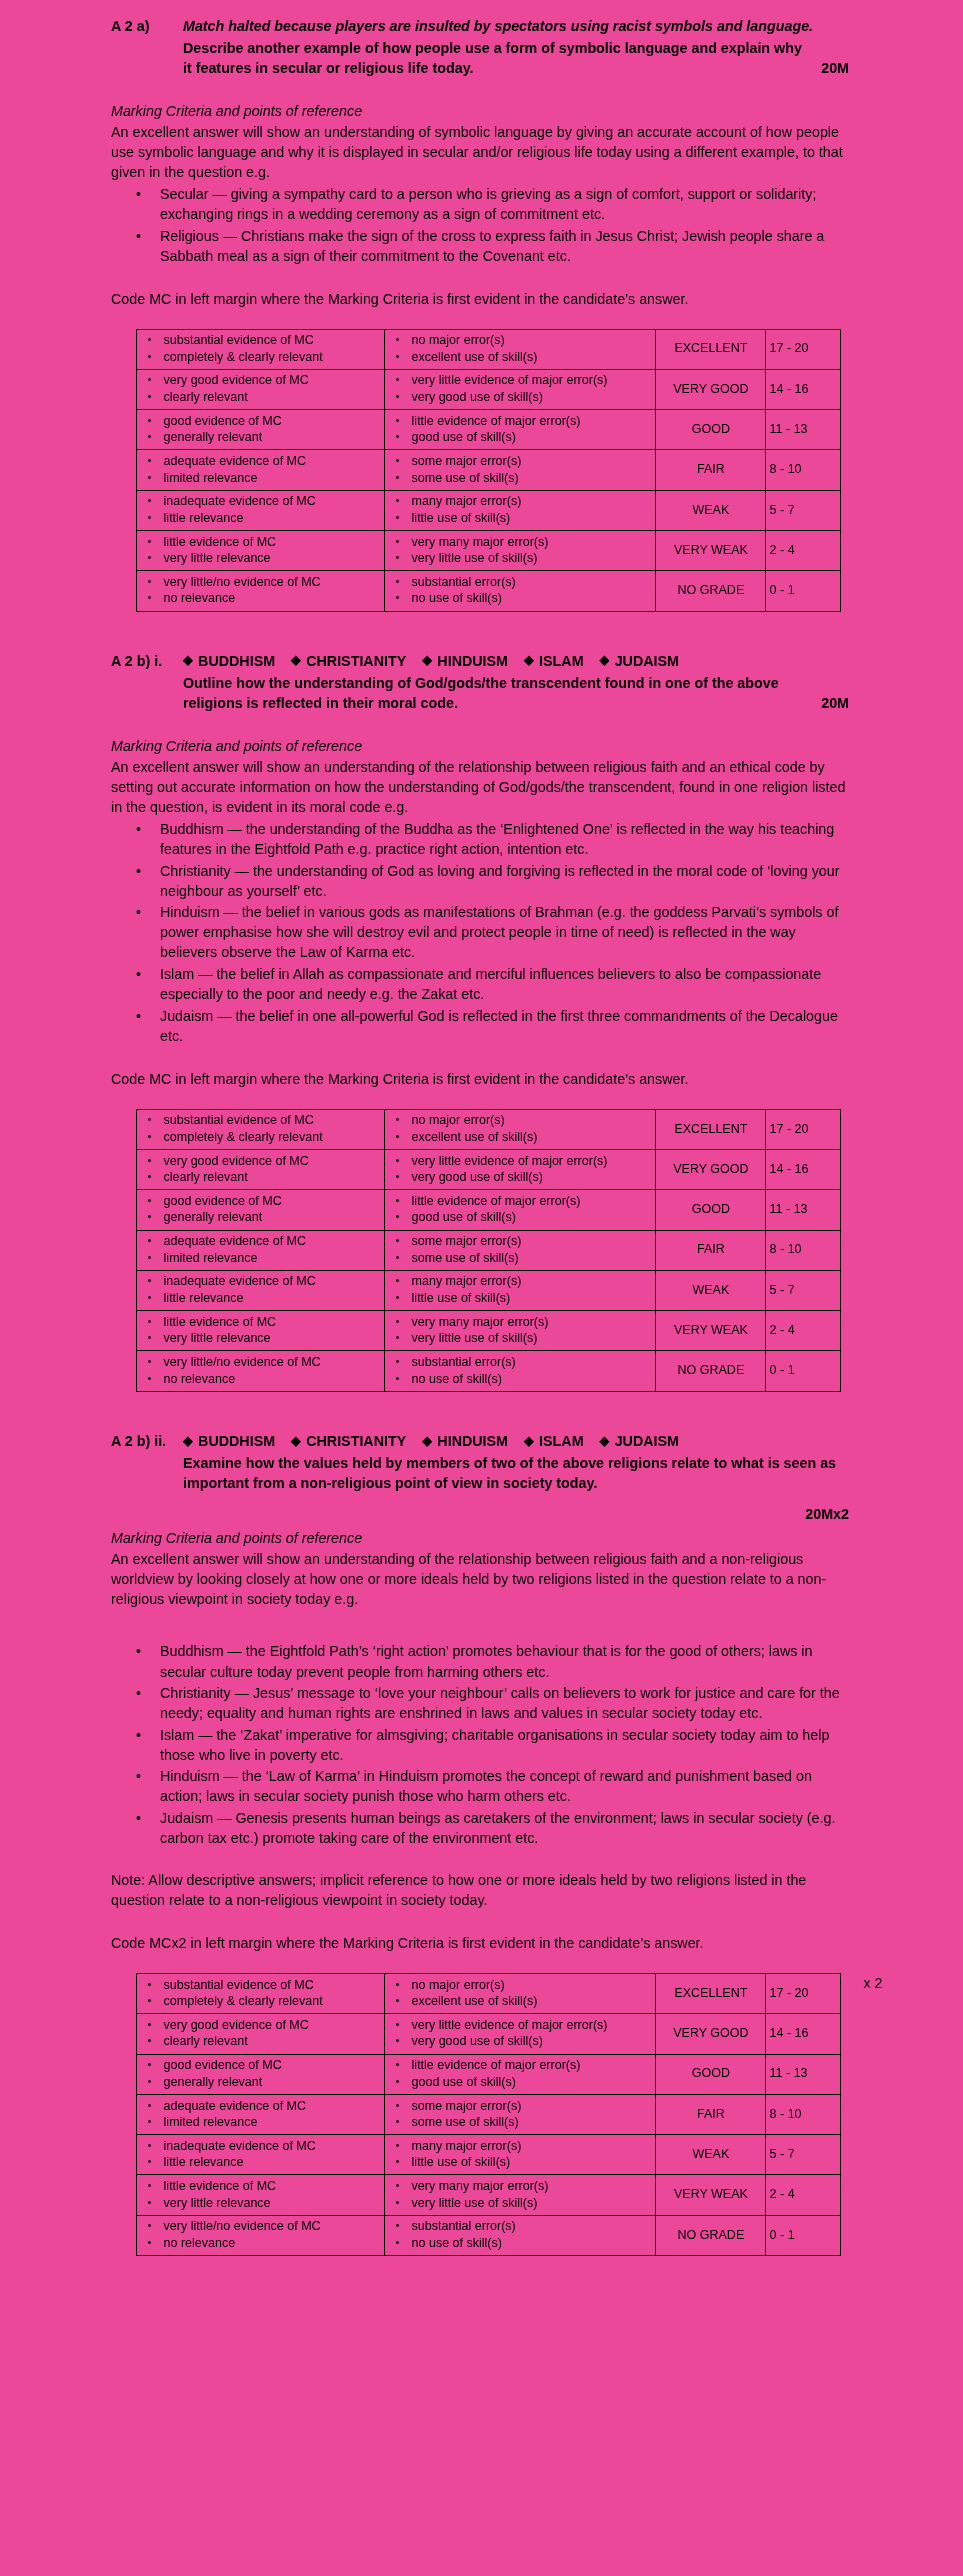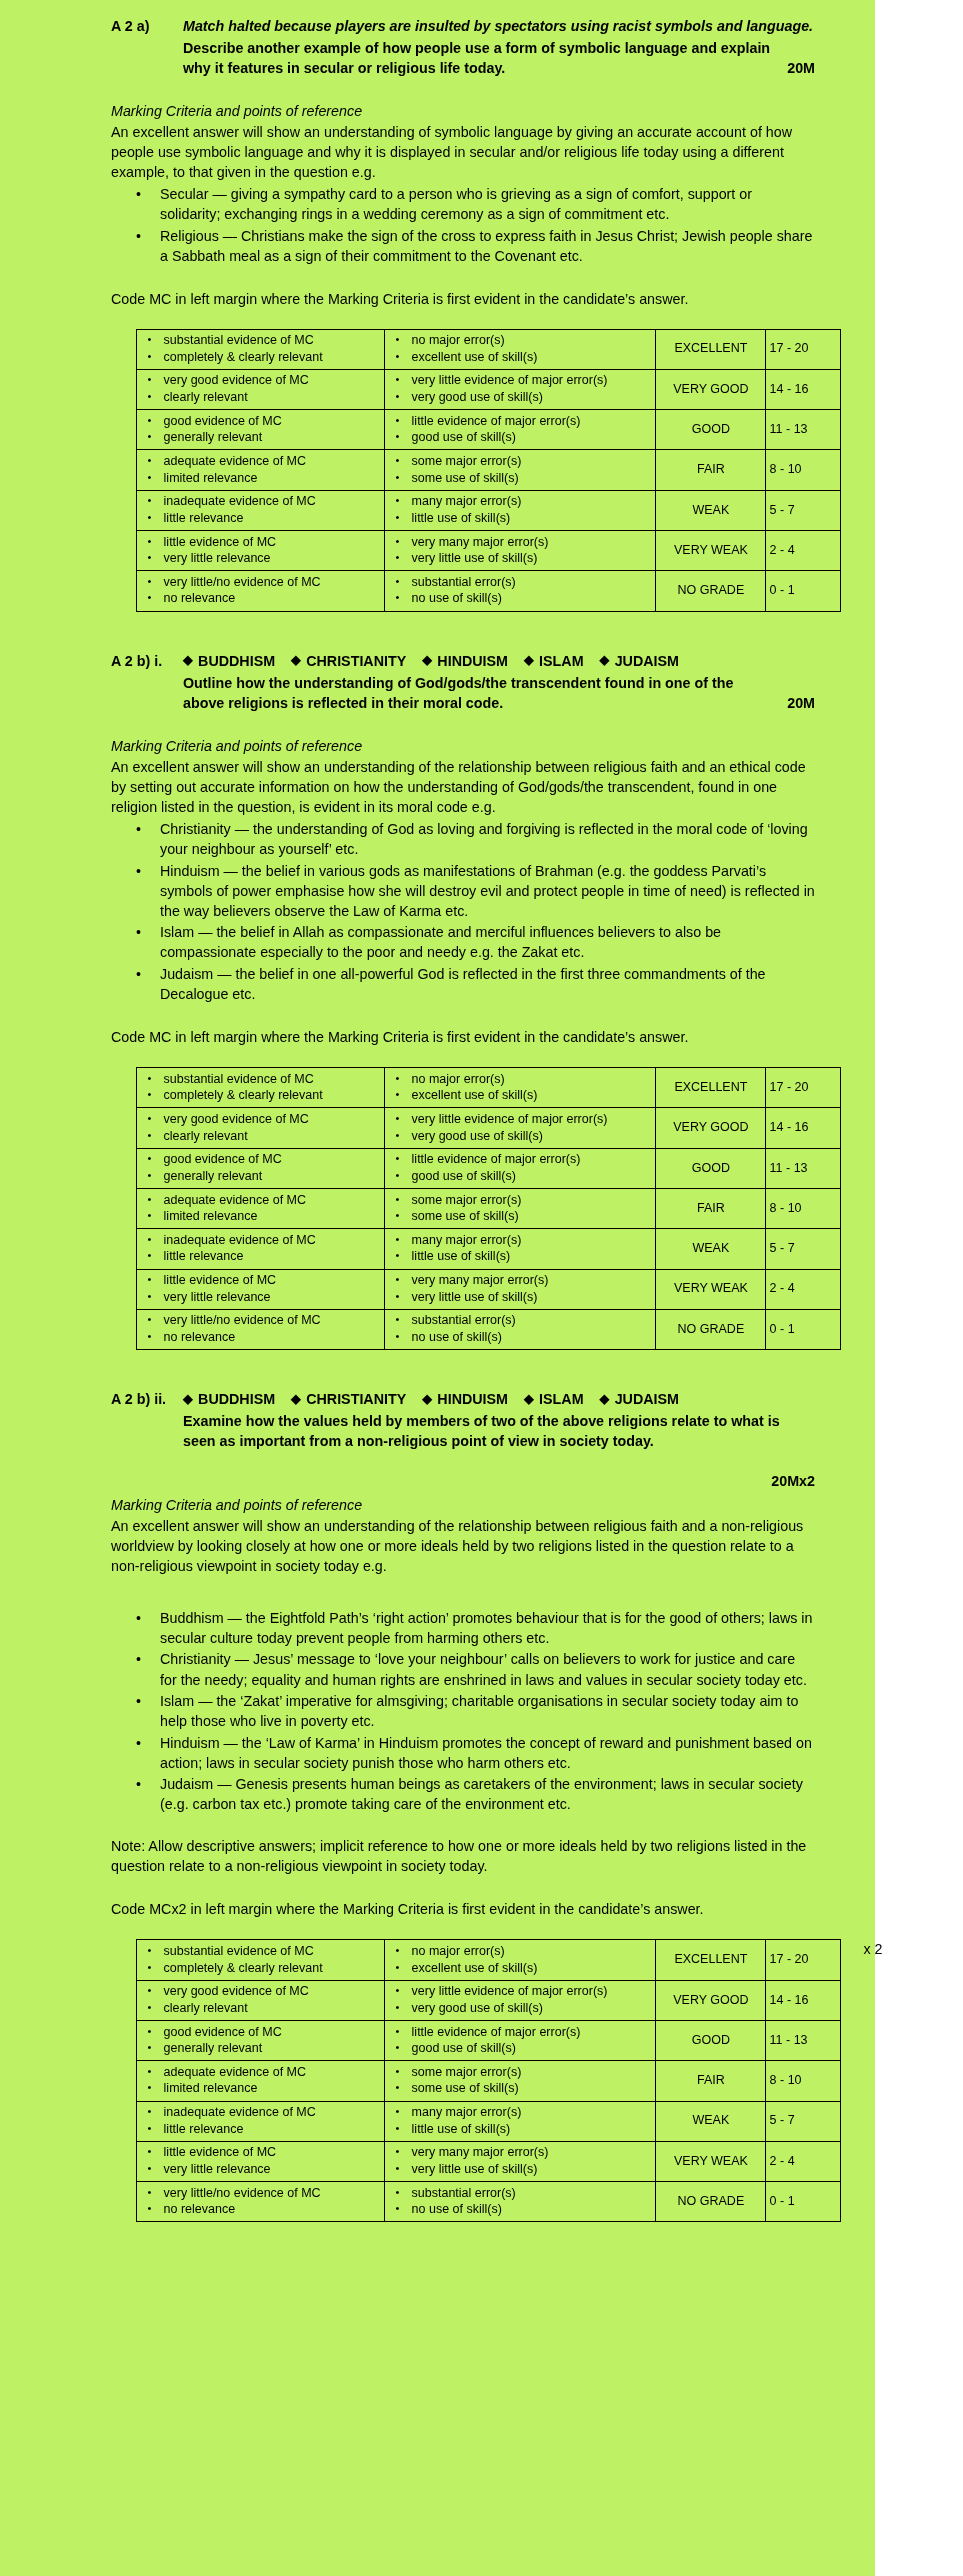--- a/index.html
+++ b/index.html
@@ -1,43 +1,43 @@
 <!DOCTYPE html>
 <html style="font-size:8.5px"><head>
 <meta charset="utf-8">
 <style>
   * { box-sizing: border-box; }
   html, body { margin: 0; padding: 0; background: #ffffff; }
   body { width: 963px; }
   .page {
-    width: 875px;
+    width: 963px;
     min-height: 2576px;
-    padding: 16px 60px 32px 111px;
+    padding: 16px 114px 32px 111px;
     font-family: "Liberation Sans", sans-serif;
     font-size: 14.3px;
     line-height: 1.4;
     color: #000000;
-    background: #bef264;
+    background: #ec4899;
   }
   .section { margin-bottom: 39px; }
   .section:last-child { margin-bottom: 0; }
 
   .q-header { display: flex; align-items: flex-start; }
   .q-label { flex: 0 0 72px; font-weight: 700; }
   .q-body { flex: 1; min-width: 0; }
 
   .stimulus { font-weight: 700; font-style: italic; }
   .religions { font-weight: 700; }
   .religion { margin-right: 16px; white-space: nowrap; }
   .diamond { margin-right: 5.3px; font-size: 12.7px; position: relative; top: -1.1px; }
 
   .qline { display: flex; align-items: flex-end; font-weight: 700; margin-top: 1.6px; }
   .qtext { flex: 1; padding-right: 12.7px; }
   .marks { white-space: nowrap; }
-  .marks-own-line { font-weight: 700; text-align: right; margin-top: 19px; }
+  .marks-own-line { font-weight: 700; text-align: right; margin-top: 11px; }
 
   .mc-heading { font-style: italic; margin-top: 23px; }
   .section.own-marks .mc-heading { margin-top: 4.2px; }
   .intro { margin: 1.1px 0 0 0; }
 
   .points { list-style: none; margin: 2.1px 0 0 0; padding: 0; }
   .section.own-marks .points { margin-top: 32px; }
   .points li { position: relative; padding-left: 49px; margin-bottom: 1.6px; }
   .points li::before { content: "•"; position: absolute; left: 25px; top: 0; }
 
@@ -189,20 +189,21 @@
         <div class="qline">
           <div class="qtext">Outline how the understanding of God/gods/the transcendent found in one of the above religions is reflected in their moral code.</div>
           <div class="marks">20M</div>
         </div>
 
       </div>
     </div>
     <div class="mc-heading">Marking Criteria and points of reference</div>
     <p class="intro">An excellent answer will show an understanding of the relationship between religious faith and an ethical code by setting out accurate information on how the understanding of God/gods/the transcendent, found in one religion listed in the question, is evident in its moral code e.g.</p>
     <ul class="points">
+          <li>Buddhism — the understanding of the Buddha as the ‘Enlightened One’ is reflected in the way his teaching features in the Eightfold Path e.g. practice right action, intention etc.</li>
           <li>Christianity — the understanding of God as loving and forgiving is reflected in the moral code of ‘loving your neighbour as yourself’ etc.</li>
           <li>Hinduism — the belief in various gods as manifestations of Brahman (e.g. the goddess Parvati’s symbols of power emphasise how she will destroy evil and protect people in time of need) is reflected in the way believers observe the Law of Karma etc.</li>
           <li>Islam — the belief in Allah as compassionate and merciful influences believers to also be compassionate especially to the poor and needy e.g. the Zakat etc.</li>
           <li>Judaism — the belief in one all-powerful God is reflected in the first three commandments of the Decalogue etc.</li>
         </ul>
 
     <p class="code-note">Code MC in left margin where the Marking Criteria is first evident in the candidate’s answer.</p>
     <div class="table-wrap">
       <table class="mc-table">
         <tbody>

